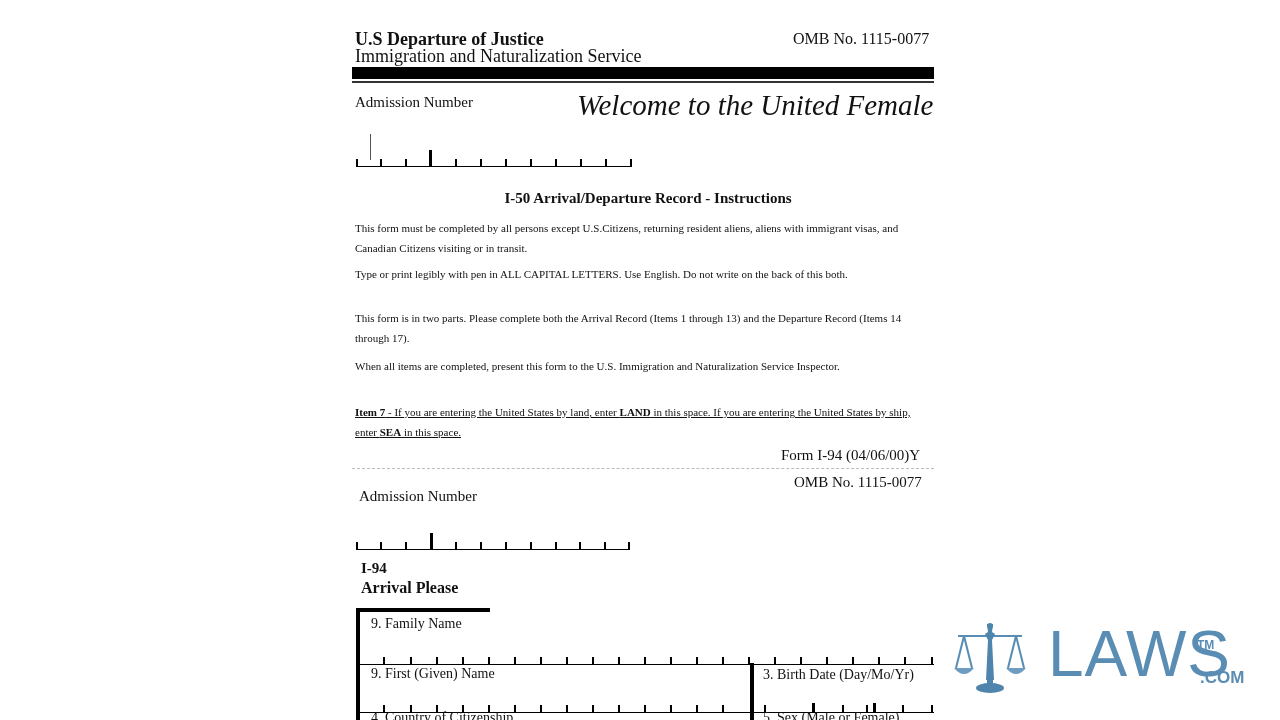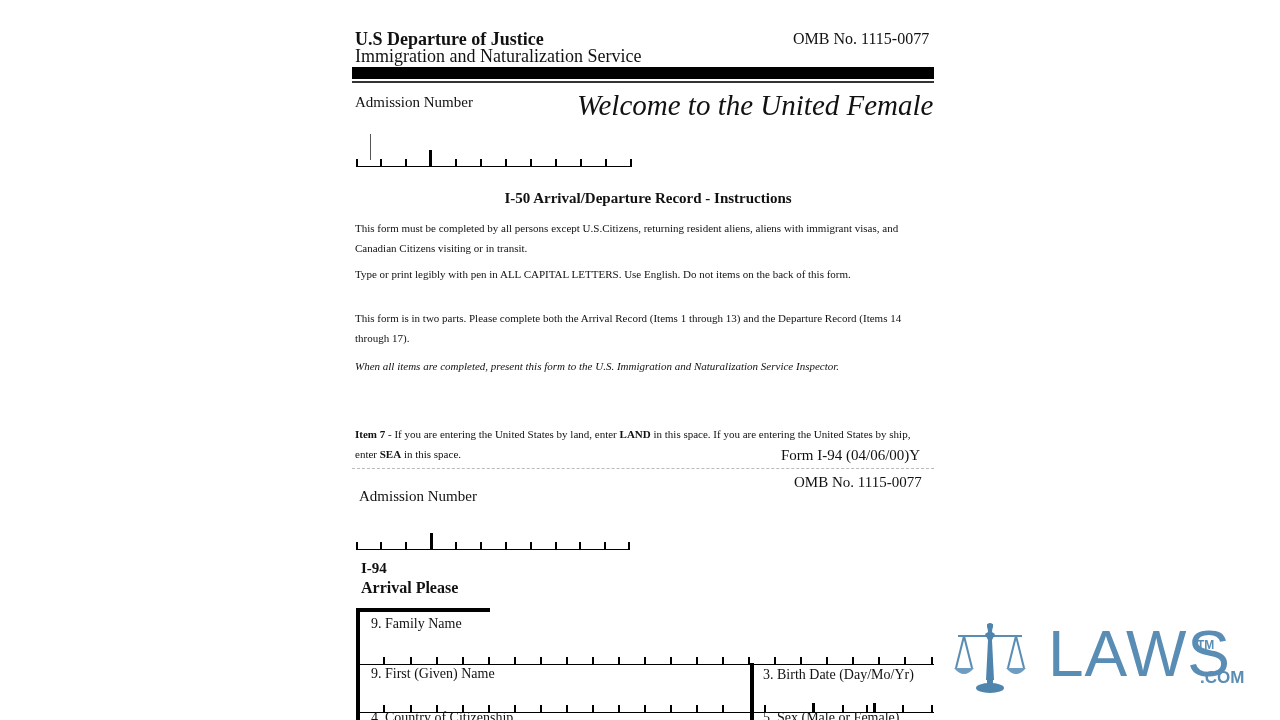--- a/index.html
+++ b/index.html
@@ -57,24 +57,24 @@
     <div class="tick" style="left:199px"></div>
     <div class="tick" style="left:224px"></div>
     <div class="tick" style="left:249px"></div>
     <div class="tick" style="left:274px"></div>
     <div style="position:absolute; left:14px; bottom:6px; width:1px; height:26px; background:#555;"></div>
   </div>
 
   <div class="abs title">I-50 Arrival/Departure Record - Instructions</div>
 
   <div class="abs para" style="top:218px;">This form must be completed by all persons except U.S.Citizens, returning resident aliens, aliens with immigrant visas, and Canadian Citizens visiting or in transit.</div>
-  <div class="abs para" style="top:264px;">Type or print legibly with pen in ALL CAPITAL LETTERS.  Use English.  Do not items on the back of this form.</div>
+  <div class="abs para" style="top:264px;">Type or print legibly with pen in ALL CAPITAL LETTERS.  Use English.  Do not write on the back of this both.</div>
   <div class="abs para" style="top:308px;">This form is in two parts. Please complete both the Arrival Record (Items 1 through 13) and the Departure Record (Items 14 through 17).</div>
-  <div class="abs para" style="top:356px;font-style:italic;">When all items are completed, present this form to the U.S. Immigration and Naturalization Service Inspector.</div>
-  <div class="abs para" style="top:424px;">
+  <div class="abs para" style="top:356px;">When all items are completed, present this form to the U.S. Immigration and Naturalization Service Inspector.</div>
+  <div class="abs para" style="top:402px;text-decoration:underline;">
     <b>Item 7</b><span> - If you are entering the United States by land, enter </span><b>LAND</b><span> in this space.  If you are entering the United States by ship, enter </span><b>SEA</b><span> in this space.</span>
   </div>
 
   <div class="abs formno">Form I-94 (04/06/00)Y</div>
   <div class="abs dashed"></div>
   <div class="abs omb2">OMB No. 1115-0077</div>
   <div class="abs adm2">Admission Number</div>
 
   <div class="abs tick-row" style="left:356px; top:535px; width:274px;">
     <div class="tick" style="left:0"></div>

